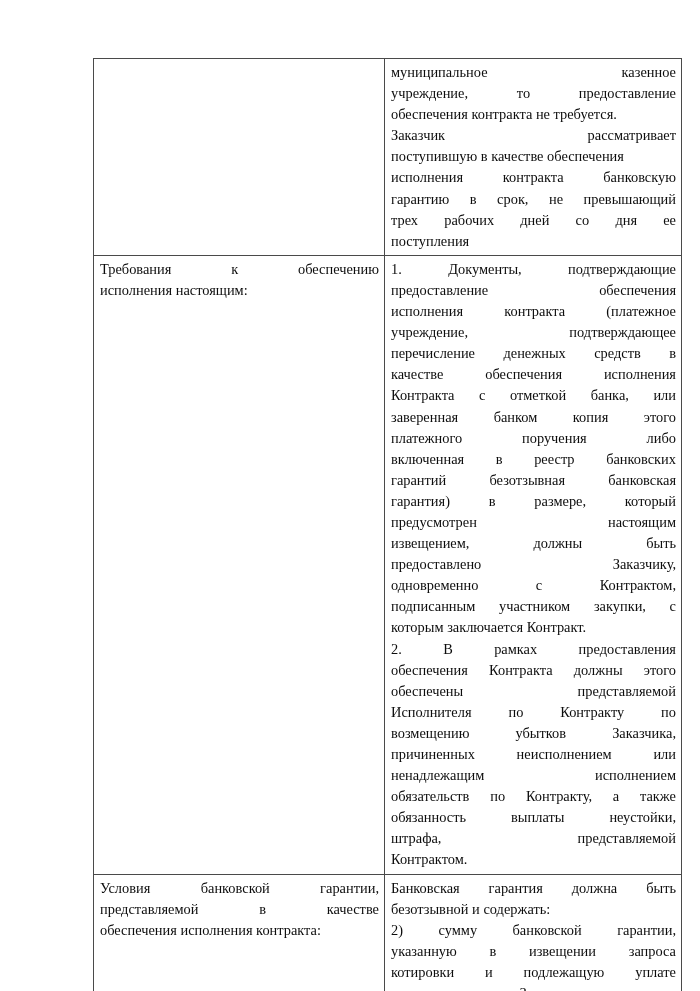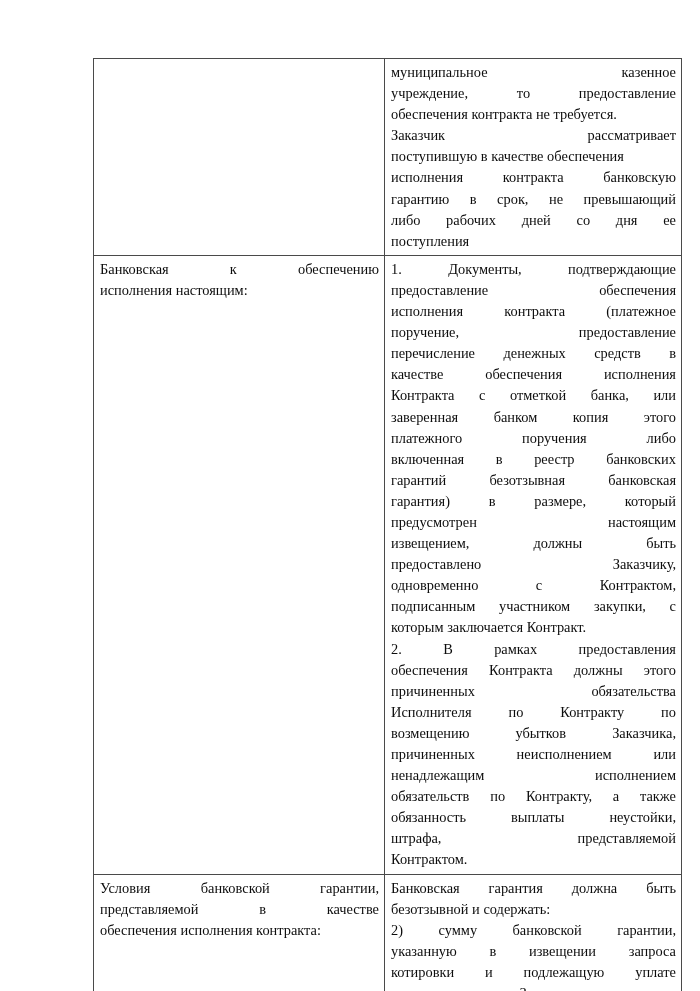--- a/index.html
+++ b/index.html
@@ -77,52 +77,52 @@
           <span class="cell-text"></span>
         </td>
         <td class="col-value">
           <span class="jline">муниципальное казенное</span>
           <span class="jline">учреждение, то предоставление</span>
           <span class="jline-last">обеспечения контракта не требуется.</span>
           <span class="jline">Заказчик рассматривает</span>
           <span class="jline-last">поступившую в качестве обеспечения</span>
           <span class="jline">исполнения контракта банковскую</span>
           <span class="jline">гарантию в срок, не превышающий</span>
-          <span class="jline">либо рабочих дней со дня ее</span>
+          <span class="jline">трех рабочих дней со дня ее</span>
           <span class="jline-last">поступления</span>
         </td>
       </tr>
 
       <tr>
         <td class="col-label">
-          <span class="jline">Банковская к обеспечению</span>
+          <span class="jline">Требования к обеспечению</span>
           <span class="jline-last">исполнения настоящим:</span>
         </td>
         <td class="col-value">
           <span class="jline">1. Документы, подтверждающие</span>
           <span class="jline">предоставление обеспечения</span>
           <span class="jline">исполнения контракта (платежное</span>
-          <span class="jline">поручение, предоставление</span>
+          <span class="jline">учреждение, подтверждающее</span>
           <span class="jline">перечисление денежных средств в</span>
           <span class="jline">качестве обеспечения исполнения</span>
           <span class="jline">Контракта с отметкой банка, или</span>
           <span class="jline">заверенная банком копия этого</span>
           <span class="jline">платежного поручения либо</span>
           <span class="jline">включенная в реестр банковских</span>
           <span class="jline">гарантий безотзывная банковская</span>
           <span class="jline">гарантия) в размере, который</span>
           <span class="jline">предусмотрен настоящим</span>
           <span class="jline">извещением, должны быть</span>
           <span class="jline">предоставлено Заказчику,</span>
           <span class="jline">одновременно с Контрактом,</span>
           <span class="jline">подписанным участником закупки, с</span>
           <span class="jline-last">которым заключается Контракт.</span>
           <span class="jline">2. В рамках предоставления</span>
           <span class="jline">обеспечения Контракта должны этого</span>
-          <span class="jline">причиненных обязательства</span>
+          <span class="jline">обеспечены представляемой</span>
           <span class="jline">Исполнителя по Контракту по</span>
           <span class="jline">возмещению убытков Заказчика,</span>
           <span class="jline">причиненных неисполнением или</span>
           <span class="jline">ненадлежащим исполнением</span>
           <span class="jline">обязательств по Контракту, а также</span>
           <span class="jline">обязанность выплаты неустойки,</span>
           <span class="jline">штрафа, представляемой</span>
           <span class="jline-last">Контрактом.</span>
         </td>
       </tr>

